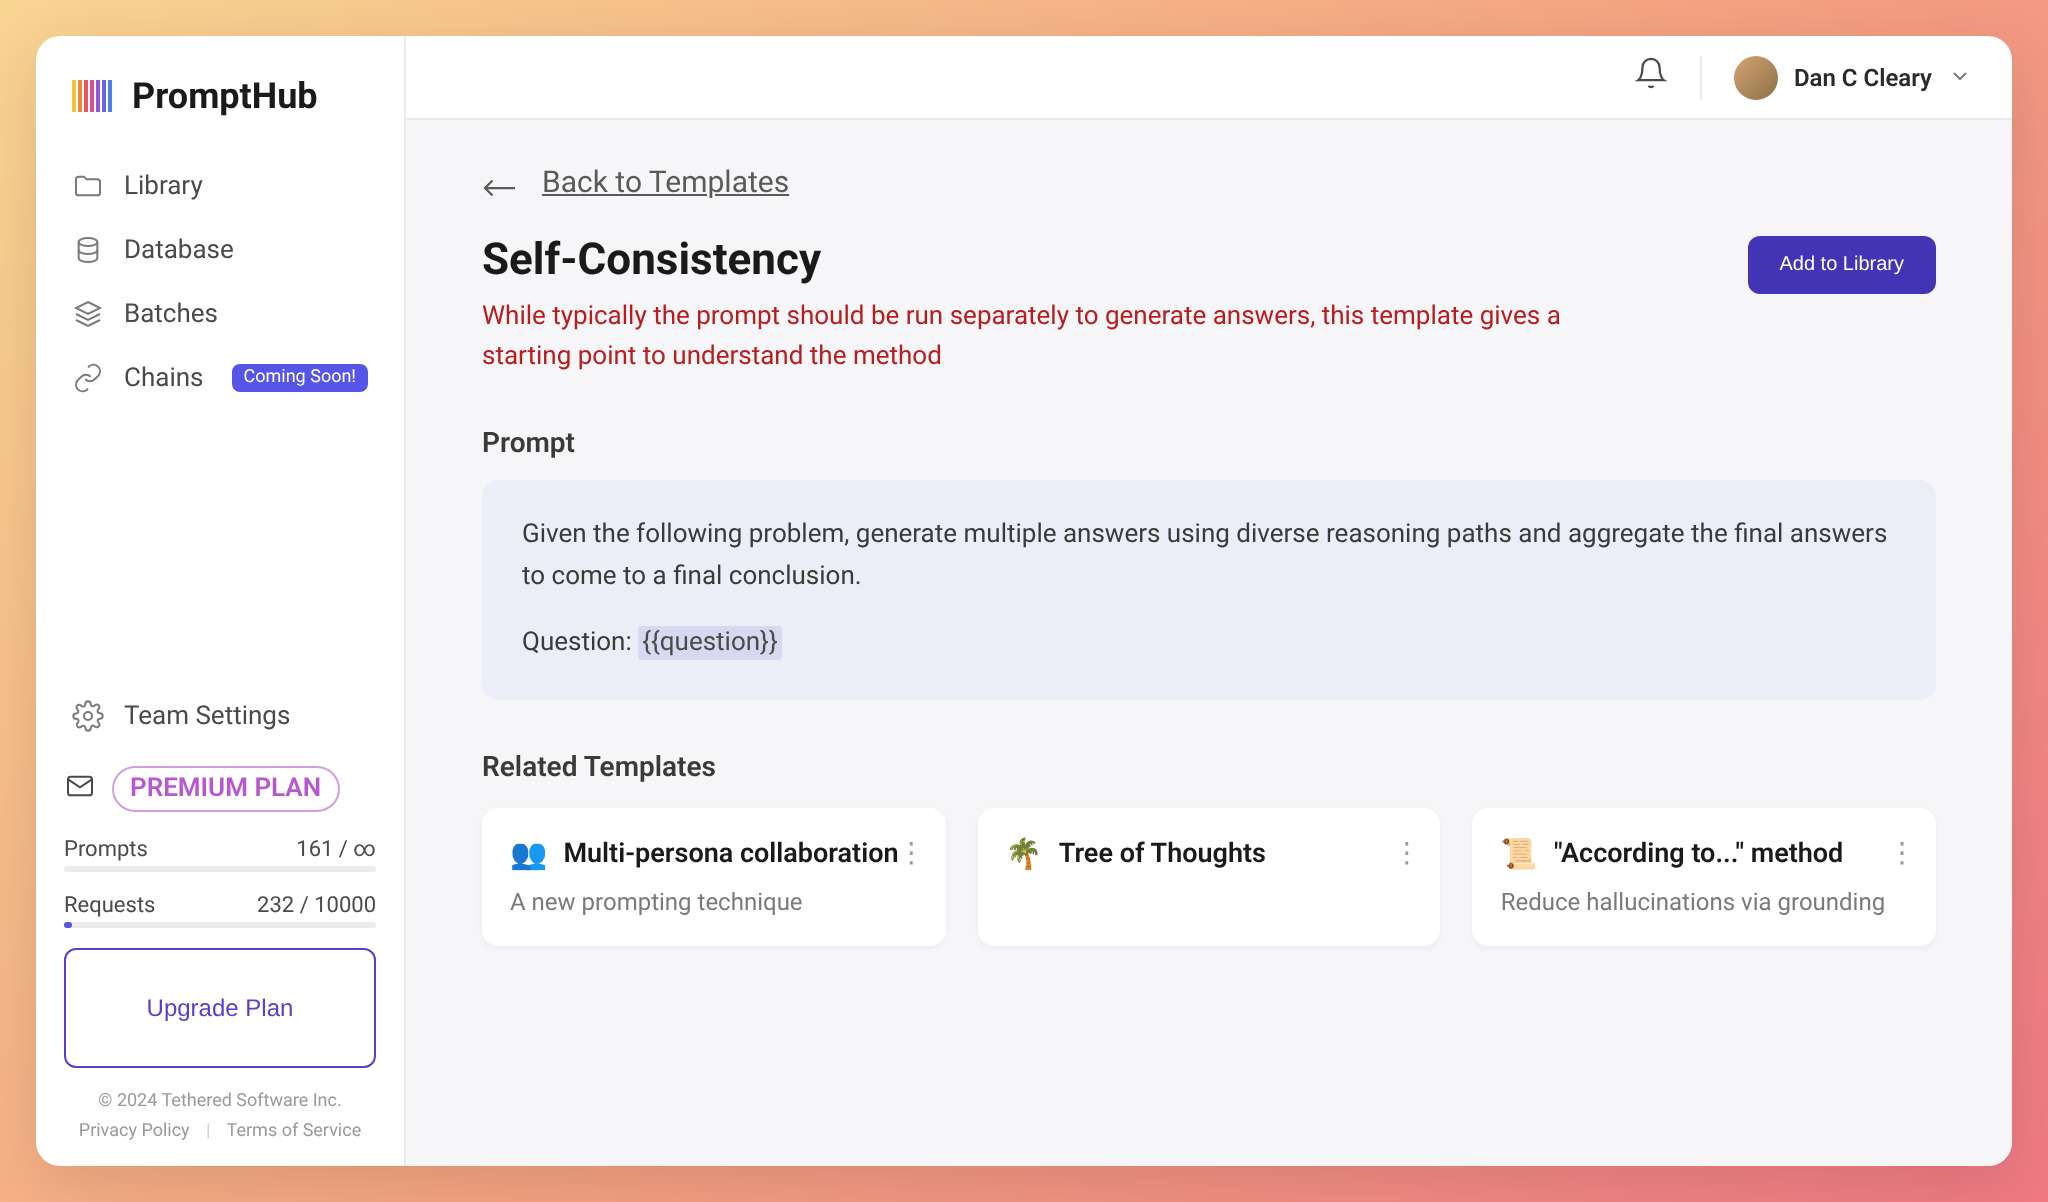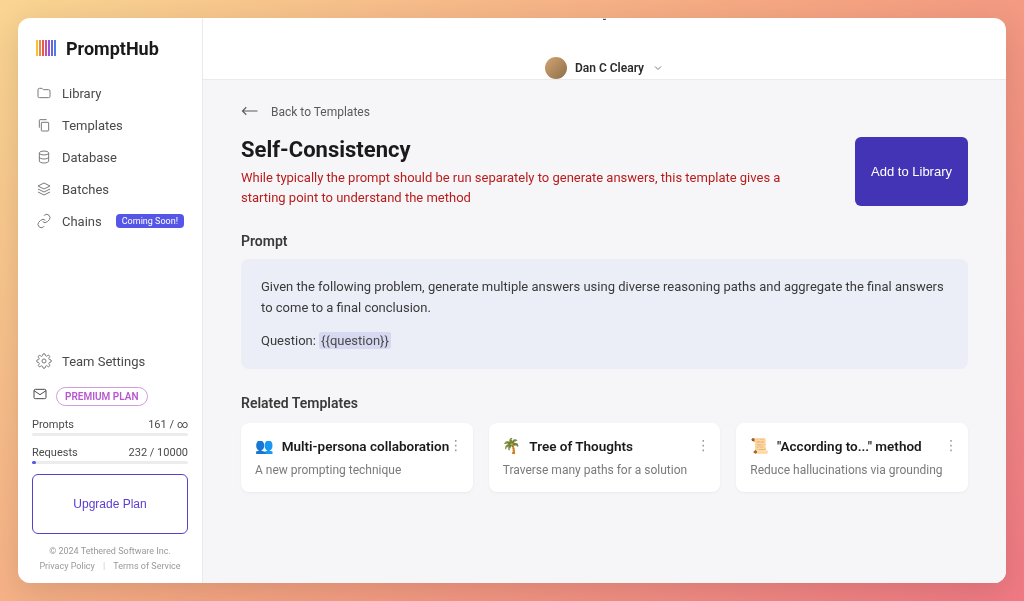--- a/index.html
+++ b/index.html
@@ -91,21 +91,21 @@
 .plan-badge-row {
   display: flex;
   align-items: center;
   gap: 8px;
   margin-bottom: 12px;
 }
 .mail-icon svg { width: 16px; height: 16px; stroke: #4a4a4a; fill: none; stroke-width: 1.5; }
 .plan-pill {
   border: 1px solid #d19de0;
   color: #b858d1;
-  font-size: 10px;
+  font-size: 13px;
   font-weight: 600;
   padding: 3px 8px;
   border-radius: 12px;
 }
 .stat-row { display: flex; justify-content: space-between; font-size: 11px; color: #4a4a4a; margin-bottom: 2px; }
 .bar { width: 100%; height: 3px; background: #ececec; border-radius: 2px; margin-bottom: 10px; }
 .bar-fill { height: 100%; background: #5555e8; border-radius: 2px; }
 .upgrade-btn {
   width: 100%;
   border: 1px solid #5b3dd0;
@@ -119,61 +119,61 @@
 }
 .footnote { text-align: center; font-size: 9px; color: #999; line-height: 1.6; }
 .footnote a { color: #999; text-decoration: none; cursor: pointer; }
 .footnote .sep { margin: 0 6px; color: #ccc; }
 .main {
   flex: 1;
   display: flex;
   flex-direction: column;
 }
 .topbar {
-  height: 62px;
+  height: 42px;
   border-bottom: 1px solid #eaeaea;
   display: flex;
   align-items: center;
   justify-content: flex-end;
   padding: 0 20px;
   gap: 16px;
-  flex-direction: column;
 }
 .bell svg { width: 17px; height: 17px; stroke: #4a4a4a; fill: none; stroke-width: 1.6; }
 .vdiv { width: 1px; height: 22px; background: #eaeaea; }
 .user-chip { display: flex; align-items: center; gap: 8px; cursor: pointer; }
 .avatar { width: 22px; height: 22px; border-radius: 50%; background: linear-gradient(135deg,#d4a574,#8b6f47); }
 .user-name { font-size: 12px; font-weight: 600; color: #2a2a2a; }
 .chev svg { width: 12px; height: 12px; stroke: #7a7a7a; fill: none; stroke-width: 2; }
 .content {
   flex: 1;
   background: #f6f6f8;
   padding: 22px 38px;
   overflow: auto;
 }
 .back {
   display: inline-flex;
-  align-items: flex-start;
+  align-items: flex-end;
   gap: 12px;
-  font-size: 12px;
+  font-size: 15px;
   color: #5a5a5a;
   cursor: pointer;
   margin-bottom: 18px;
+  text-decoration: underline;
 }
 .back svg { width: 18px; height: 12px; stroke: #5a5a5a; fill: none; stroke-width: 1.5; }
 .header-row { display: flex; justify-content: space-between; align-items: flex-start; margin-bottom: 8px; }
 .title { font-size: 22px; font-weight: 700; color: #1a1a1a; margin-bottom: 6px; }
 .desc { font-size: 13px; color: #b91c1c; max-width: 560px; line-height: 1.5; }
 .add-btn {
   background: #4334b5;
   color: #fff;
   border: none;
-  padding: 27px 16px;
+  padding: 9px 16px;
   border-radius: 6px;
-  font-size: 13px;
+  font-size: 10px;
   font-weight: 500;
   cursor: pointer;
 }
 .section-label { font-size: 14px; font-weight: 600; color: #3a3a3a; margin-top: 26px; margin-bottom: 10px; }
 .prompt-box {
   background: #eceef7;
   border-radius: 8px;
   padding: 18px 20px;
   font-size: 13px;
   color: #3a3a3a;
@@ -222,29 +222,20 @@
         <span class="nav-icon">
             <svg viewBox="0 0 24 24">
               <path d="M3 7a2 2 0 012-2h4l2 2h8a2 2 0 012 2v8a2 2 0 01-2 2H5a2 2 0 01-2-2V7z"></path>
             </svg>
           </span>
         <span>Library</span>
       </div>
       <div class="nav-item">
         <span class="nav-icon">
             <svg viewBox="0 0 24 24">
-              <rect x="8" y="8" width="11" height="13" rx="1"></rect>
-              <path d="M5 16V5a1 1 0 011-1h10"></path>
-            </svg>
-          </span>
-        <span>Templates</span>
-      </div>
-      <div class="nav-item">
-        <span class="nav-icon">
-            <svg viewBox="0 0 24 24">
               <ellipse cx="12" cy="6" rx="7" ry="3"></ellipse>
               <path d="M5 6v12c0 1.7 3.1 3 7 3s7-1.3 7-3V6"></path>
               <path d="M5 12c0 1.7 3.1 3 7 3s7-1.3 7-3"></path>
             </svg>
           </span>
         <span>Database</span>
       </div>
       <div class="nav-item">
         <span class="nav-icon">
             <svg viewBox="0 0 24 24">
@@ -360,21 +351,20 @@
             <span class="card-title">Multi-persona collaboration</span>
           </div>
           <div class="card-desc">A new prompting technique</div>
         </div>
         <div class="card">
           <div class="card-menu">⋮</div>
           <div class="card-head">
             <span class="card-emoji">🌴</span>
             <span class="card-title">Tree of Thoughts</span>
           </div>
-          <div class="card-desc">Traverse many paths for a solution</div>
         </div>
         <div class="card">
           <div class="card-menu">⋮</div>
           <div class="card-head">
             <span class="card-emoji">📜</span>
             <span class="card-title">"According to..." method</span>
           </div>
           <div class="card-desc">Reduce hallucinations via grounding</div>
         </div>
       </div>

